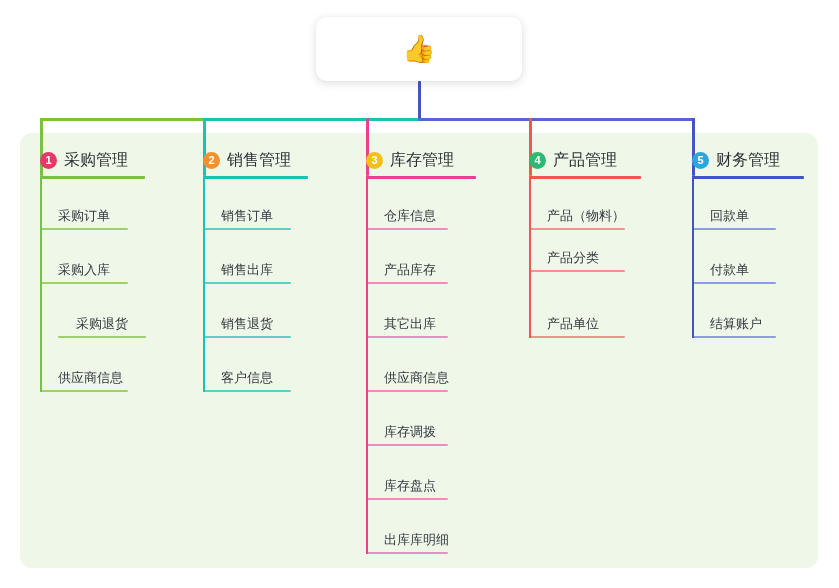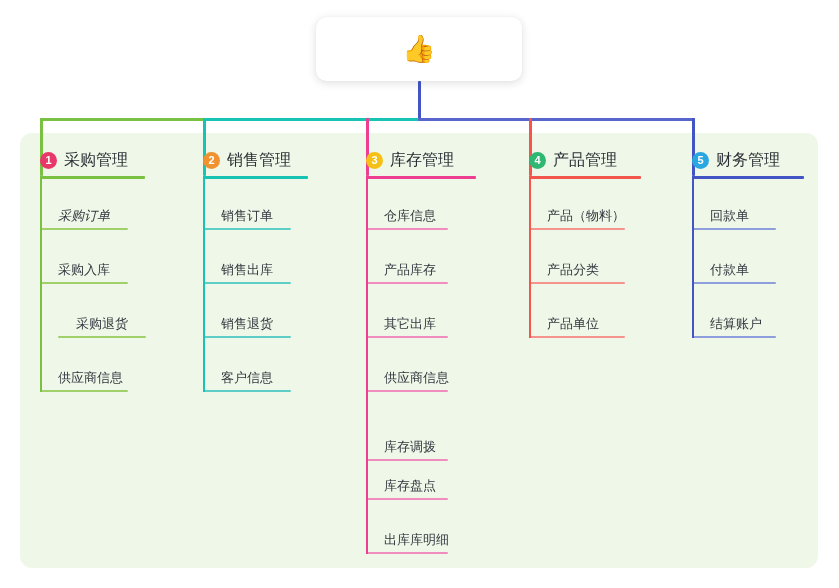--- a/index.html
+++ b/index.html
@@ -91,21 +91,21 @@
   </div>
 
   <div id="columns">
       <div class="col" style="left: 40px; top: 150px;">
         <div class="col-head">
           <span class="badge" style="background: rgb(232, 56, 106);">1</span>
           <span class="col-head-label">采购管理</span>
         </div>
         <div class="head-rule" style="left: 0px; top: 26px; width: 105px; background: rgb(122, 193, 67);"></div>
         <div class="ln" style="left: 0px; top: 26px; width: 2px; height: 216px; background: rgb(122, 193, 67);"></div>
-        <div class="leaf" style="left: 0px; top: 54px; height: 26px; width: 108px; font-style: italic;">
+        <div class="leaf" style="left: 0px; top: 54px; height: 26px; width: 108px;">
           <span class="leaf-label">采购订单</span>
           <div class="leaf-rule" style="width: 88px; background: rgb(159, 208, 106);"></div>
         </div>
         <div class="leaf" style="left: 0px; top: 108px; height: 26px; width: 108px; text-decoration: underline;">
           <span class="leaf-label">采购入库</span>
           <div class="leaf-rule" style="width: 88px; background: rgb(159, 208, 106);"></div>
         </div>
         <div class="leaf" style="left: 0px; top: 162px; height: 26px; width: 108px; margin-left: 18px;">
           <span class="leaf-label">采购退货</span>
           <div class="leaf-rule" style="width: 88px; background: rgb(159, 208, 106);"></div>
@@ -155,21 +155,21 @@
           <div class="leaf-rule" style="width: 82px; background: rgb(240, 140, 190);"></div>
         </div>
         <div class="leaf" style="left: 0px; top: 162px; height: 26px; width: 102px;">
           <span class="leaf-label">其它出库</span>
           <div class="leaf-rule" style="width: 82px; background: rgb(240, 140, 190);"></div>
         </div>
         <div class="leaf" style="left: 0px; top: 216px; height: 26px; width: 102px;">
           <span class="leaf-label">供应商信息</span>
           <div class="leaf-rule" style="width: 82px; background: rgb(240, 140, 190);"></div>
         </div>
-        <div class="leaf" style="left: 0px; top: 285px; height: 26px; width: 102px; padding-left: 29px;">
+        <div class="leaf" style="left: 0px; top: 270px; height: 26px; width: 102px; padding-left: 29px;">
           <span class="leaf-label">库存调拨</span>
           <div class="leaf-rule" style="width: 82px; background: rgb(240, 140, 190);"></div>
         </div>
         <div class="leaf" style="left: 0px; top: 324px; height: 26px; width: 102px;">
           <span class="leaf-label">库存盘点</span>
           <div class="leaf-rule" style="width: 82px; background: rgb(240, 140, 190);"></div>
         </div>
         <div class="leaf" style="left: 0px; top: 378px; height: 26px; width: 102px;">
           <span class="leaf-label">出库库明细</span>
           <div class="leaf-rule" style="width: 82px; background: rgb(240, 140, 190);"></div>
@@ -179,21 +179,21 @@
         <div class="col-head">
           <span class="badge" style="background: rgb(46, 184, 114);">4</span>
           <span class="col-head-label">产品管理</span>
         </div>
         <div class="head-rule" style="left: 0px; top: 26px; width: 112px; background: rgb(242, 86, 76);"></div>
         <div class="ln" style="left: 0px; top: 26px; width: 2px; height: 162px; background: rgb(242, 86, 76);"></div>
         <div class="leaf" style="left: 0px; top: 54px; height: 26px; width: 116px;">
           <span class="leaf-label">产品（物料）</span>
           <div class="leaf-rule" style="width: 96px; background: rgb(246, 147, 140);"></div>
         </div>
-        <div class="leaf" style="left: 0px; top: 108px; height: 26px; width: 116px; padding-left: 40px;">
+        <div class="leaf" style="left: 0px; top: 96px; height: 26px; width: 116px; padding-left: 40px;">
           <span class="leaf-label">产品分类</span>
           <div class="leaf-rule" style="width: 96px; background: rgb(246, 147, 140);"></div>
         </div>
         <div class="leaf" style="left: 0px; top: 162px; height: 26px; width: 116px;">
           <span class="leaf-label">产品单位</span>
           <div class="leaf-rule" style="width: 96px; background: rgb(246, 147, 140);"></div>
         </div>
       </div>
       <div class="col" style="left: 692px; top: 150px;">
         <div class="col-head">

